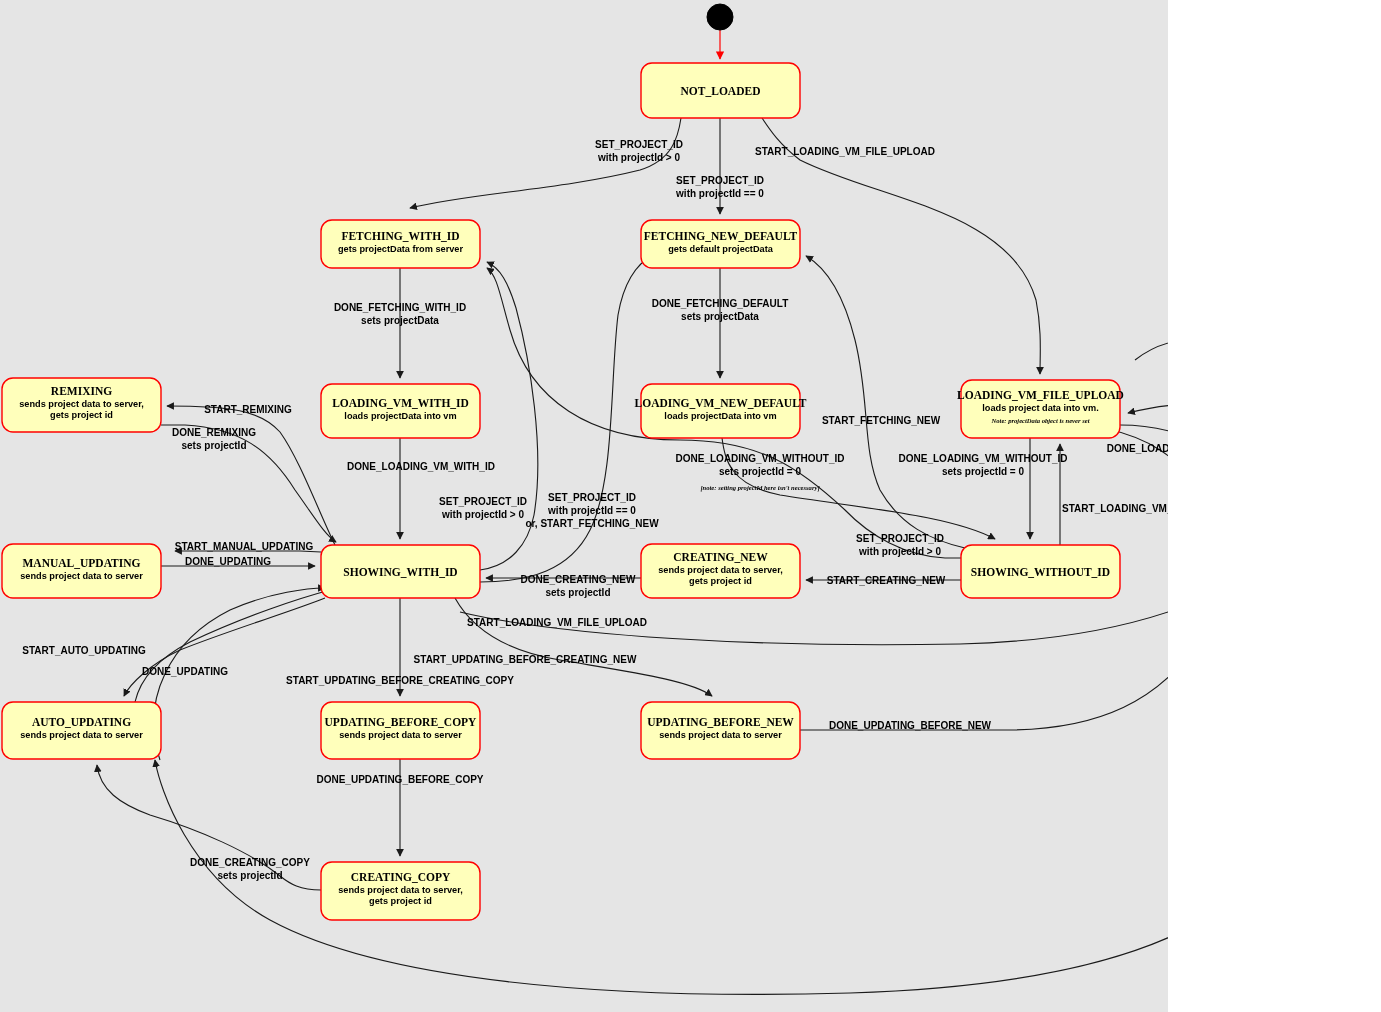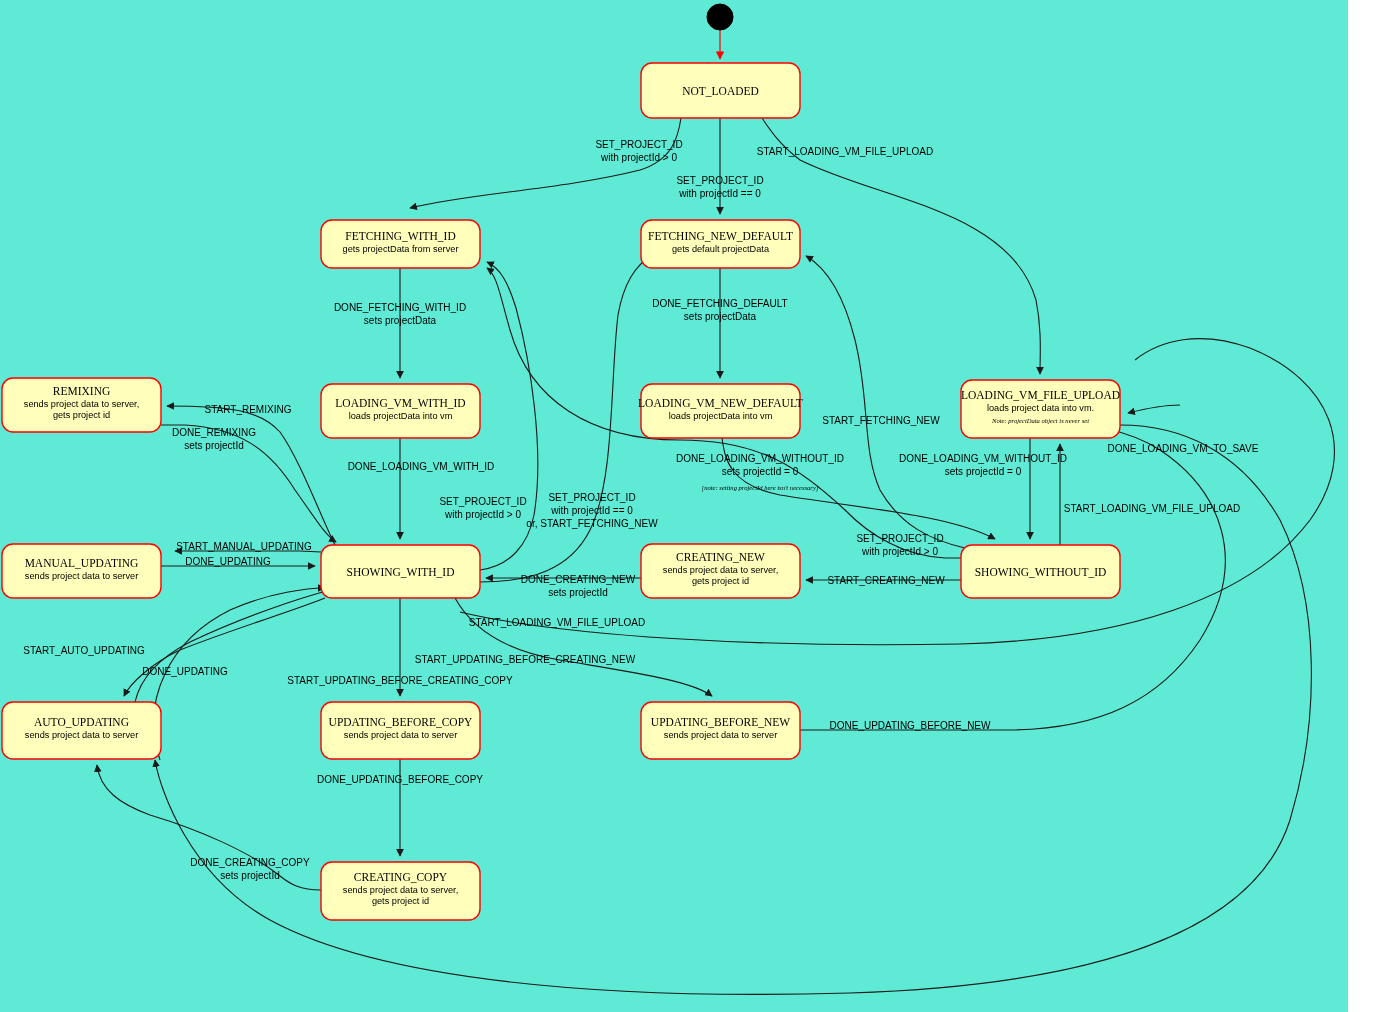--- a/index.html
+++ b/index.html
@@ -6,24 +6,25 @@
   html, body {
     margin: 0;
     padding: 0;
     background: #ffffff;
   }
   body {
     font-family: "Liberation Sans", sans-serif;
   }
   #diagram-root {
     position: relative;
-    width: 1348px;
+    width: 1168px;
     height: 1012px;
-    background: #5eead4;
+    background: #e5e5e5;
     overflow: hidden;
+    font-weight: bold;
   }
   svg#graph {
     position: absolute;
     top: 0;
     left: 0;
     width: 1381px;
     height: 1012px;
   }
   .edge-path {
     fill: none;

